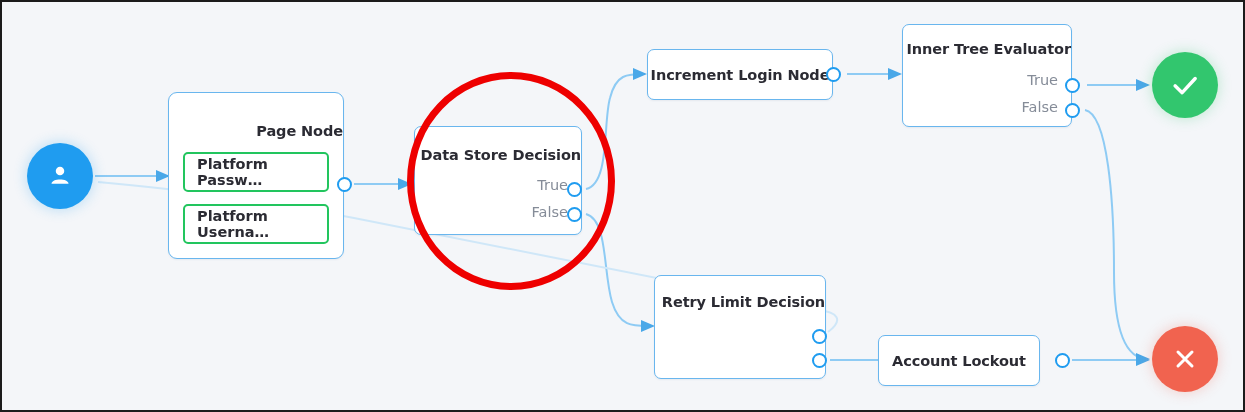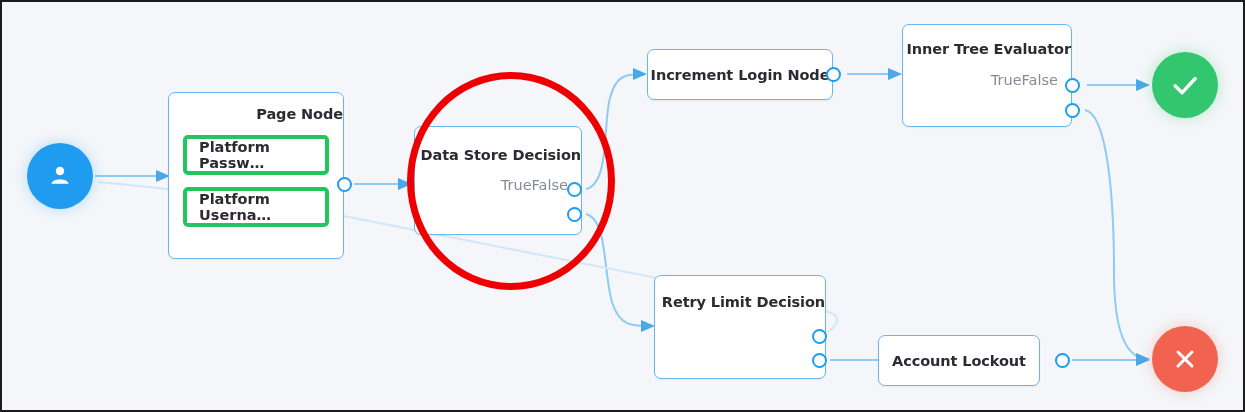--- a/index.html
+++ b/index.html
@@ -41,44 +41,46 @@
     text-align: right;
     letter-spacing: -0.1px;
   }
   .node-simple {
     display: flex;
     align-items: center;
     justify-content: center;
   }
   
   .page-node {
-    padding-top: 13px;
+    padding-top: 30px;
+    border-radius: 9px;
   }
   .page-node .node-title {
     margin-bottom: 13px;
   }
   .field {
     height: 40px;
     margin: 0 14px 12px 14px;
-    border: 4px solid #22c55e;
+    border: 2px solid #22c55e;
     border-radius: 5px;
     background: #fff;
     display: flex;
     align-items: center;
     padding-left: 12px;
     font-size: 14.5px;
     font-weight: bold;
     color: #2b2b33;
     box-sizing: border-box;
   }
   
   .outcome-list {
     position: absolute;
     right: 13px;
     display: flex;
+    flex-direction: column;
   }
   .outcome {
     height: 27px;
     display: flex;
     align-items: center;
     justify-content: flex-end;
     font-size: 14.5px;
     color: #858c98;
   }
   

